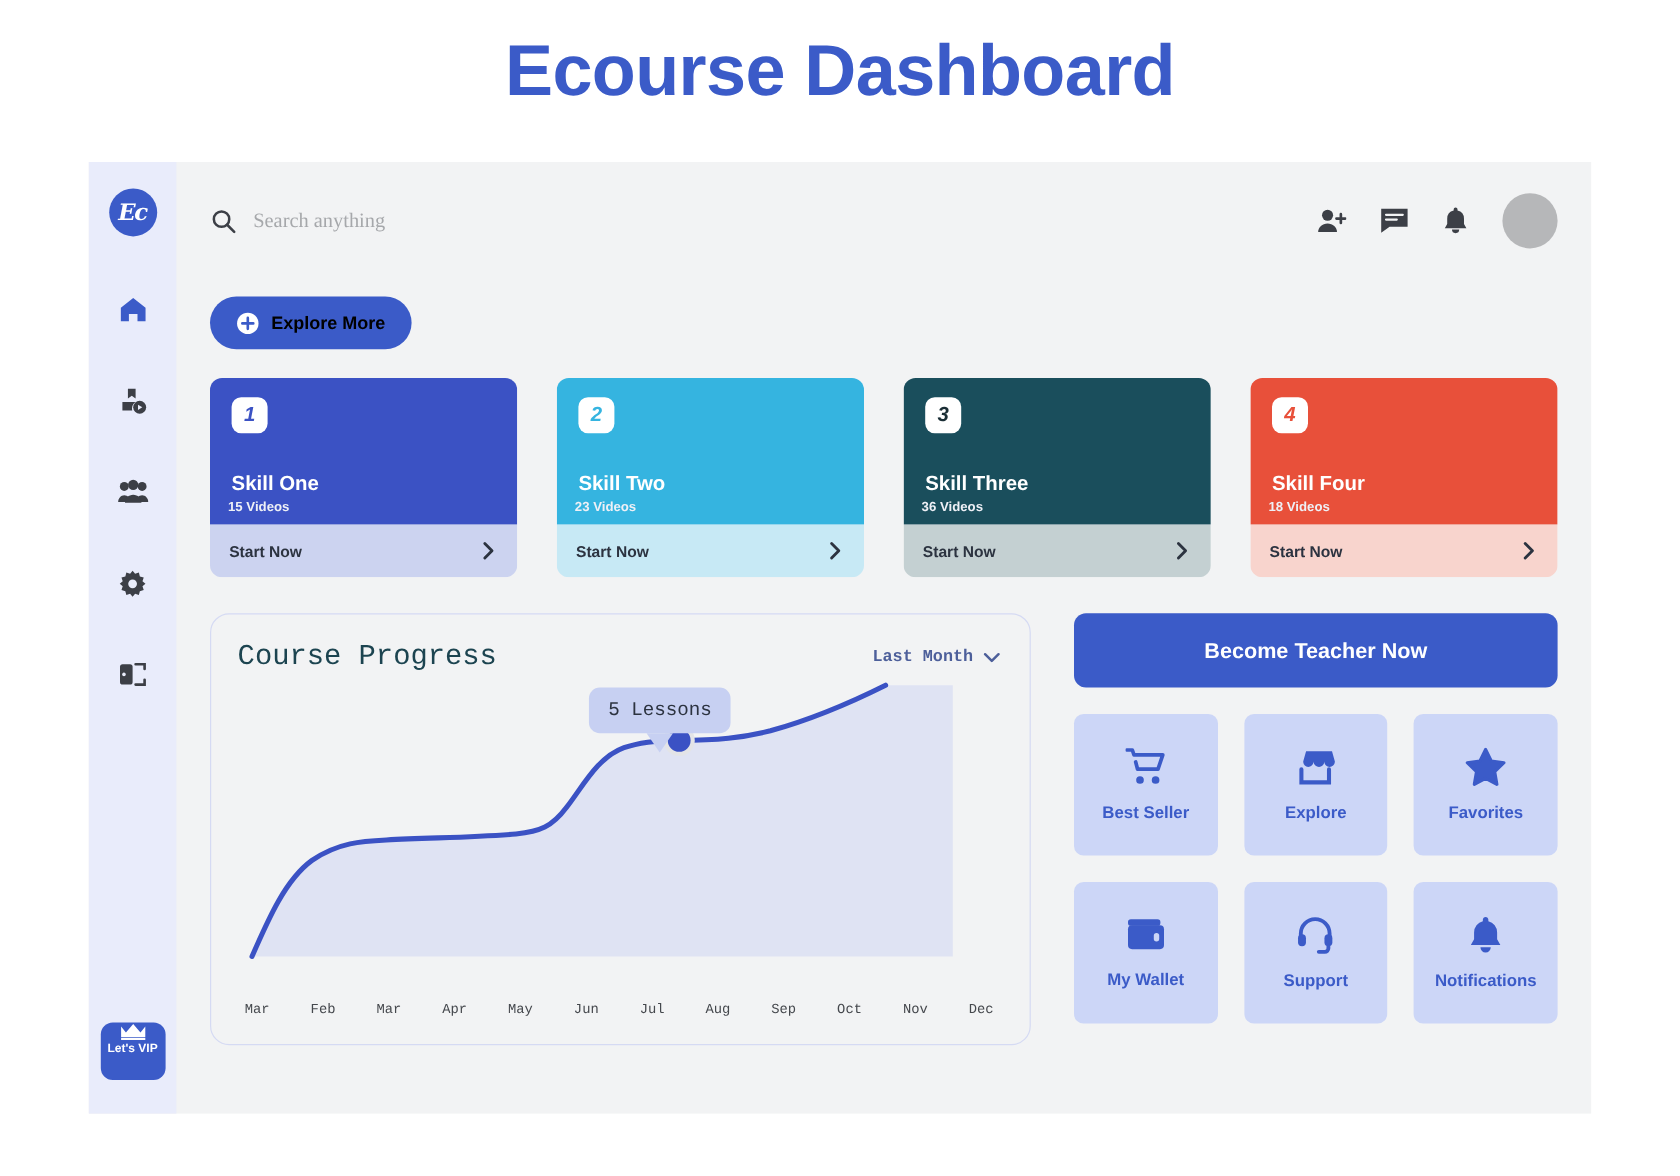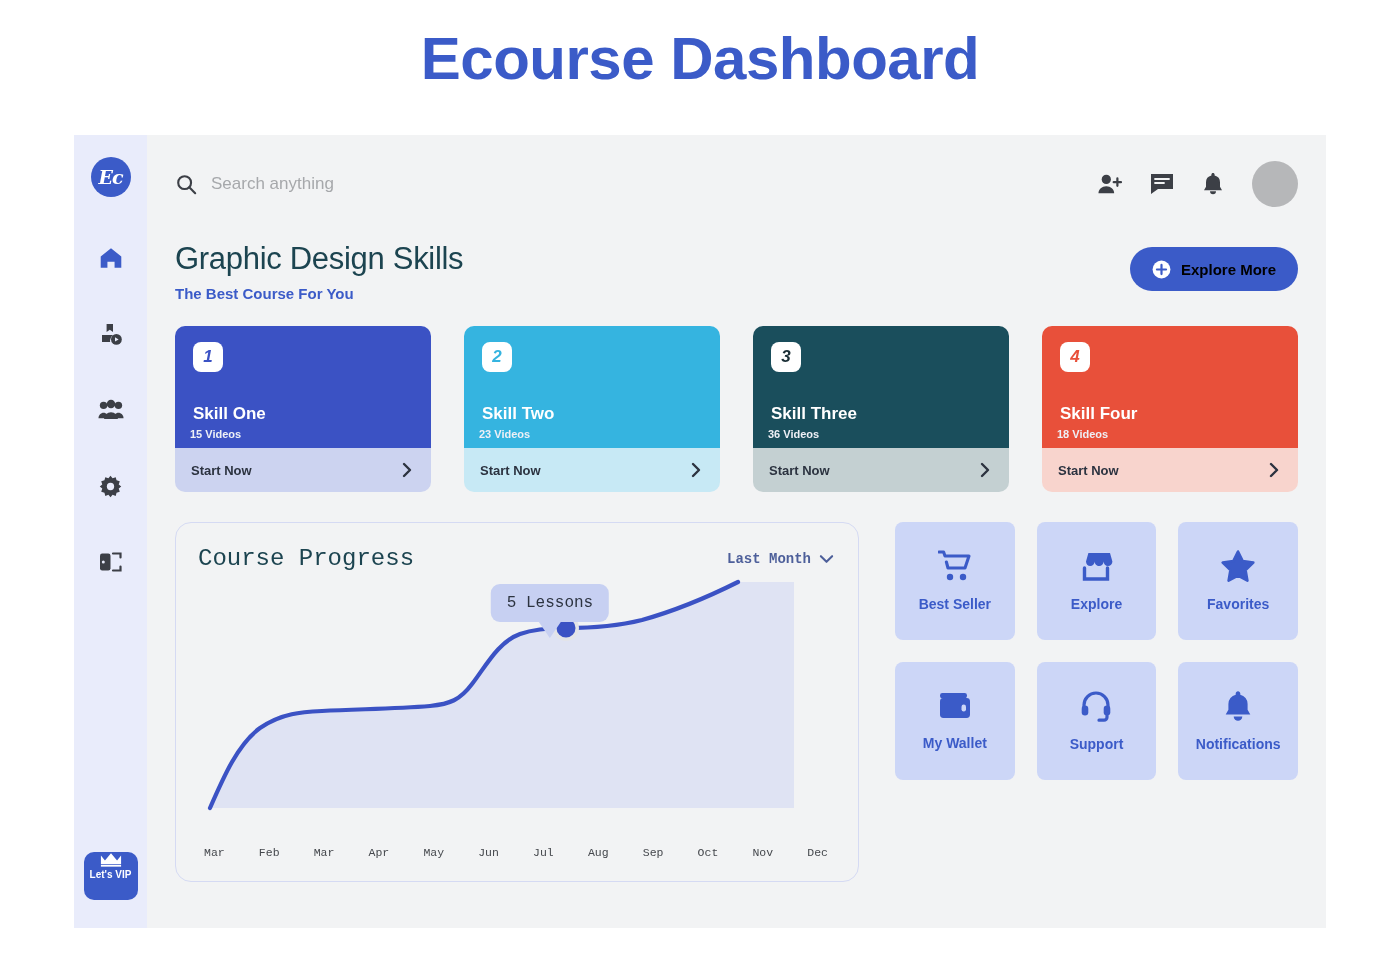--- a/index.html
+++ b/index.html
@@ -75,21 +75,21 @@
   }
   
   #topbar {
     height: 98px;
     display: flex; align-items: center;
     justify-content: space-between;
   }
   #search-wrap { display: flex; align-items: center; gap: 14px; }
   #search-input {
     border: none; outline: none; background: transparent;
-    font-family: Liberation Sans, sans-serif;
+    font-family: Liberation Serif, serif;
     font-size: 17px; color: #404040; width: 330px;
   }
   #search-input::placeholder { color: #a6a8ab; }
   #top-actions { display: flex; align-items: center; gap: 28px; }
   .top-icon { cursor: pointer; display: flex; }
   #avatar {
     width: 46px; height: 46px; border-radius: 50%;
     background: #b6b7b9; cursor: pointer;
   }
   
@@ -298,24 +298,20 @@
           <svg width="22" height="24" viewBox="0 0 22 24" fill="#3c3f46">
             <path d="M11 1c.9 0 1.6.7 1.6 1.6v.9a7 7 0 0 1 5.4 6.8v4.4l2 3.6H2l2-3.6V10.3a7 7 0 0 1 5.4-6.8v-.9C9.4 1.7 10.1 1 11 1z"></path>
             <path d="M8 19.3a3 3 0 0 0 6 0z"></path>
           </svg>
         </span>
         <div id="avatar"></div>
       </div>
     </div>
 
     <div id="heading-row">
-      <div>
-        <div id="page-heading">Graphic Design Skills</div>
-        <div id="page-sub">The Best Course For You</div>
-      </div>
       <button id="explore-more">
         <svg width="19" height="19" viewBox="0 0 20 20">
           <circle cx="10" cy="10" r="9.4" fill="#ffffff"></circle>
           <path d="M10 5.2v9.6M5.2 10h9.6" stroke="#3b5bc8" stroke-width="2.3" stroke-linecap="round"></path>
         </svg>
         <span>Explore More</span>
       </button>
     </div>
 
     <div id="skill-row">
@@ -431,20 +427,21 @@
           <span>Jul</span>
           <span>Aug</span>
           <span>Sep</span>
           <span>Oct</span>
           <span>Nov</span>
           <span>Dec</span>
         </div>
       </div>
 
       <div id="right-rail">
+        <button id="teacher-btn">Become Teacher Now</button>
 
         <div class="tile-grid">
           <div class="tile">
             <svg width="34" height="32" viewBox="0 0 34 32" fill="#3b5bc8">
               <path d="M1 2h4.6l1.4 4h24l-4 12H10L8.4 12" stroke="#3b5bc8" stroke-width="3.1" fill="none" stroke-linecap="round" stroke-linejoin="round"></path>
               <circle cx="12" cy="27" r="3.2"></circle>
                 <circle cx="25" cy="27" r="3.2"></circle>
             </svg>
             <span class="tile-label">Best Seller</span>
           </div>

